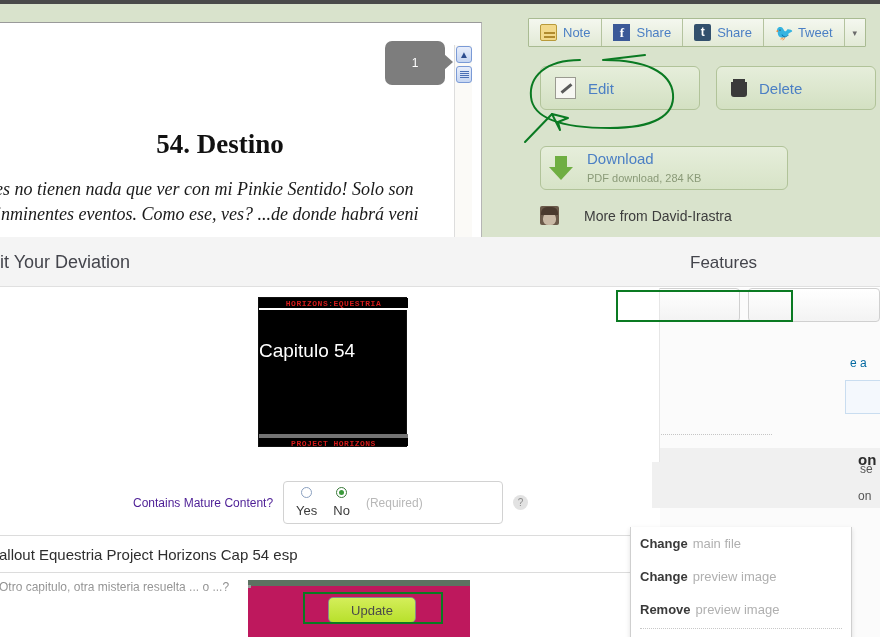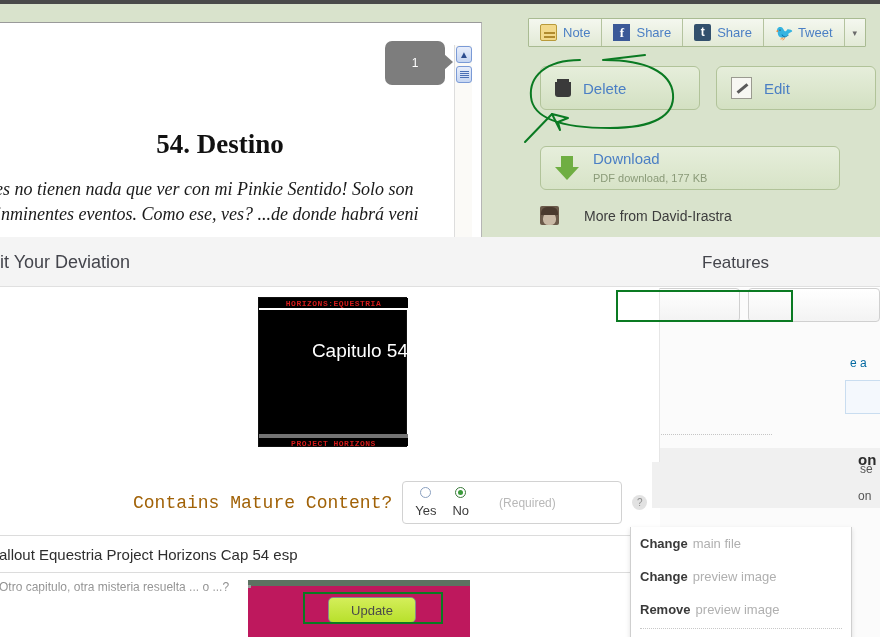--- a/index.html
+++ b/index.html
@@ -110,24 +110,24 @@
     flex:0 0 auto;
   }
   .ico-edit:after{content:"";position:absolute;left:4px;top:9px;width:13px;height:3px;
     background:#5a5a5a;transform:rotate(-40deg);}
   .ico-trash { width:16px;height:18px;flex:0 0 auto;position:relative; }
   .ico-trash:before{content:"";position:absolute;left:0;top:3px;width:16px;height:15px;
     background:#3a3a3a;border-radius:0 0 3px 3px;}
   .ico-trash:after{content:"";position:absolute;left:2px;top:0;width:12px;height:3px;background:#3a3a3a;}
 
   .dl-btn {
-    position:absolute; left:52px; top:142px; width:300px; height:44px;
+    position:absolute; left:52px; top:142px; width:248px; height:44px;
     border:1px solid #b1c399; border-radius:6px;
     background:linear-gradient(#e6eedb,#d7e3c7);
-    display:flex; align-items:center; gap:12px; padding-left:12px;
+    display:flex; align-items:center; gap:12px; padding-left:6px;
   }
   .ico-dl { width:28px;height:28px;position:relative;flex:0 0 auto; }
   .ico-dl:before{content:"";position:absolute;left:8px;top:2px;width:12px;height:13px;background:#6fae42;}
   .ico-dl:after{content:"";position:absolute;left:2px;top:13px;border-left:12px solid transparent;
     border-right:12px solid transparent;border-top:13px solid #6fae42;}
   .dl-t { font-size:15px; color:#4b7fc4; line-height:16px; }
   .dl-s { font-size:11px; color:#8a9a78; line-height:14px; }
 
   .more-row { position:absolute; left:52px; top:202px; display:flex; align-items:center; gap:25px; }
   .avatar { width:19px;height:19px;background:#6b5a4a;border-radius:2px;position:relative;overflow:hidden;flex:0 0 auto;}
@@ -141,58 +141,58 @@
     background:#ffffff;
   }
   .edit-header {
     position:absolute; left:0; top:0; width:880px; height:50px;
     background:#f4f4f4; border-bottom:1px solid #e0e0e0;
   }
   .edit-title {
     position:absolute; left:-10px; top:15px; font-size:18px; color:#44454c;
   }
   .features-title {
-    position:absolute; left:690px; top:16px; font-size:17px; color:#44454c;margin-left:12px;
+    position:absolute; left:690px; top:16px; font-size:17px; color:#44454c;
   }
 
   .form-card {
     position:absolute; left:-10px; top:51px; width:670px; height:174px;
     background:#fff; border-right:1px solid #e6e6e6;
   }
   .thumb {
     position:absolute; left:258px; top:60px; width:149px; height:150px;
     background:#000; border:1px solid #111;
   }
   .thumb-top, .thumb-bot {
     position:absolute; left:0; width:149px; height:12px; background:#000;
     color:#d31b1b; font-family:"Liberation Mono", monospace; font-size:8px;
     font-weight:bold; letter-spacing:0.5px; text-align:center; line-height:12px;
   }
   .thumb-top { top:0; border-bottom:2px solid #fff; }
   .thumb-bot { bottom:0; border-top:4px solid #737373; }
   .thumb-mid {
-    position:absolute; left:0; top:40px; width:149px; text-align:right;
+    position:absolute; left:0; top:40px; width:149px; text-align:left;
     color:#fff; font-size:19px; line-height:26px;
   }
 
   .mature-row {
     position:absolute; left:133px; top:244px; display:flex; align-items:center; gap:10px;
   }
-  .mature-lbl { font-size:18px; color:#a16207;font-family:Liberation Mono, monospace; }
+  .mature-lbl { font-size:12px; color:#4c1d95; }
   .radio-box {
     display:flex; align-items:center; gap:16px;
     border:1px solid #d2d2d2; border-radius:4px; padding:5px 12px;
     background:#fff; width:220px;
   }
   .rad { display:flex; align-items:center; gap:5px; font-size:13px; color:#3b3b3b;flex-direction:column; }
   .dot { width:11px;height:11px;border-radius:50%;border:1px solid #8aa0c0;background:#fff;
     display:inline-block;position:relative;flex:0 0 auto;}
   .dot.on { border-color:#3a7a3a; }
   .dot.on:after{content:"";position:absolute;left:2px;top:2px;width:5px;height:5px;border-radius:50%;background:#3a9a3a;}
-  .req { font-size:12px; color:#b8b8b8; margin-left:14px; }
+  .req { font-size:12px; color:#b8b8b8; margin-left:0; }
   .help {
     width:15px;height:15px;border-radius:50%;background:#e2e2e2;color:#8d8d8d;
     font-size:10px;text-align:center;line-height:15px;flex:0 0 auto;
   }
 
   .title-field {
     position:absolute; left:-10px; top:298px; width:670px; height:38px;
     background:#fff; border:1px solid #dcdcdc; display:flex; align-items:center;
     padding-left:8px; font-size:15px; color:#2e2e2e;
   }
@@ -308,34 +308,34 @@
           <span class="ico ico-tw">🐦</span>
           <span>Tweet</span>
         </div>
         <div class="sbtn caret">
           <span>▾</span>
         </div>
       </div>
 
       <div class="act-row">
         <div class="act-btn">
+          <span class="ico-edit"></span>
+          <span>Edit</span>
+        </div>
+        <div class="act-btn">
           <span class="ico-trash"></span>
           <span>Delete</span>
-        </div>
-        <div class="act-btn">
-          <span class="ico-edit"></span>
-          <span>Edit</span>
         </div>
       </div>
 
       <div class="dl-btn">
         <span class="ico-dl"></span>
         <span>
           <span class="dl-t">Download</span><br>
-          <span class="dl-s">PDF download, 177 KB</span>
+          <span class="dl-s">PDF download, 284 KB</span>
         </span>
       </div>
 
       <div class="more-row">
         <span class="avatar"></span>
         <span class="more-t">More from David-Irastra</span>
       </div>
 
     </div>
   </div>

